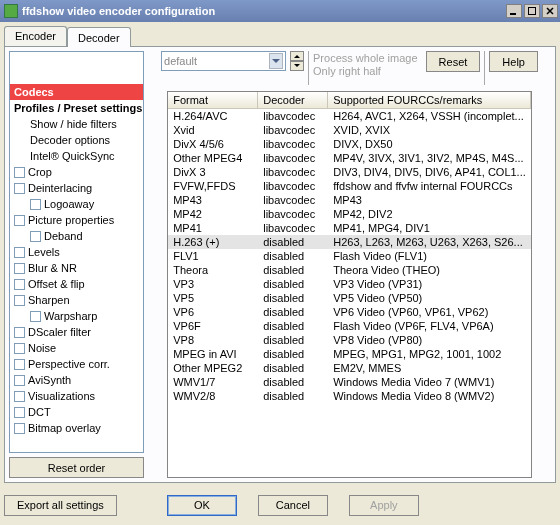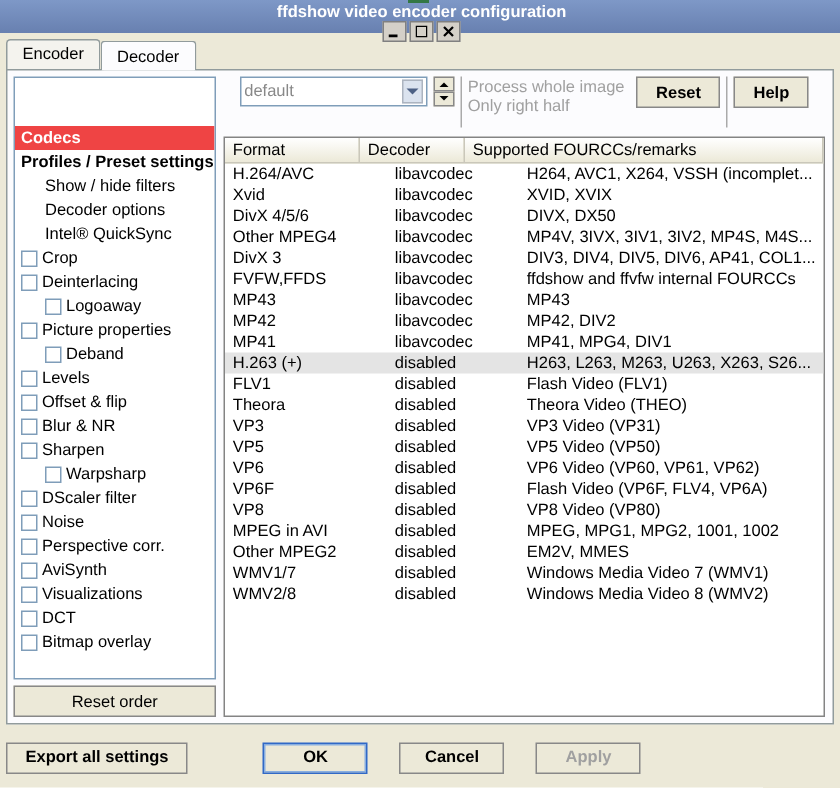--- a/index.html
+++ b/index.html
@@ -1,17 +1,17 @@
 <!DOCTYPE html>
 <html><head>
 <meta charset="utf-8">
 <style>
 * { box-sizing: border-box; font-family: Tahoma, sans-serif; font-size: 11px; }
 body { margin: 0; background: #ece9d8; width: 560px; height: 525px; overflow: hidden; }
-.titlebar { background: linear-gradient(#7e98c7,#6880b0); height: 22px; display: flex; align-items: center; color: #fff; padding: 0 2px 0 4px; flex-direction: column; }
+.titlebar { background: linear-gradient(#7e98c7,#6880b0); height: 22px; display: flex; align-items: center; color: #fff; padding: 0 2px 0 4px; }
 .title-icon { width: 14px; height: 14px; background: #5a4; margin-right: 4px; border: 1px solid #374; }
 .title-text { flex: 1; font-weight: bold; }
 .win-btns { display: flex; gap: 2px; }
 .win-btn { width: 16px; height: 14px; background: #d4d0c8; border: 1px solid #808080; display: flex; align-items: center; justify-content: center; cursor: pointer; }
 .win-btn svg { width: 8px; height: 8px; }
 .tab-strip { display: flex; padding: 4px 4px 0 4px; }
 .tab { padding: 3px 10px; border: 1px solid #919b9c; border-bottom: none; background: #f4f3ee; border-radius: 3px 3px 0 0; margin-right: 0px; cursor: pointer; position: relative; }
 .tab.active { background: #fcfcfe; border-color: #919b9c; z-index: 2; top: 1px; padding-top: 4px; }
 .tab-panel { margin: 0 4px; border: 1px solid #919b9c; background: #fcfcfe; height: 437px; padding: 4px; display: flex; gap: 4px; }
 
@@ -26,28 +26,28 @@
 .reset-btn { margin-top: 4px; height: 21px; border: 1px solid #888; background: #ece9d8; cursor: pointer; }
 
 .right-col { flex: 1; display: flex; flex-direction: column; align-items: center; }
 .top-ctrl { display: flex; gap: 4px; align-items: flex-start; height: 38px; }
 .preset-dd { width: 125px; height: 20px; border: 1px solid #7f9db9; background: #fff; color: #888; display: flex; align-items: center; padding: 0 2px; }
 .dd-arrow { margin-left: auto; border: 1px solid #acb4c0; width: 14px; height: 16px; background: #dbe3ef; display: flex; align-items: center; justify-content: center; }
 .arrow-dn { border: 4px solid transparent; border-top: 4px solid #4d6185; margin-top: 3px; }
 .step-btns { width: 14px; }
 .step-btn { height: 10px; border: 1px solid #888; background: #ece9d8; display: flex; align-items: center; justify-content: center; }
 .proc-text { color: #a0a0a0; line-height: 13px; padding-top: 1px; }
-.btn { height: 21px; border: 1px solid #888; background: #ece9d8; padding: 0 12px; cursor: pointer; display: flex; align-items: center; justify-content: center; font-weight: bold; }
+.btn { height: 21px; border: 1px solid #888; background: #ece9d8; padding: 0 12px; cursor: pointer; display: flex; align-items: center; justify-content: center; }
 
 .table-wrap { flex: 1; border: 1px solid #848484; background: #fff; margin-top: 2px; display: flex; flex-direction: column; }
 .thead { display: flex; background: #ece9d8; border-bottom: 1px solid #cac7ba; height: 17px; }
 .th { border-right: 1px solid #cac7ba; padding: 2px 5px; background: linear-gradient(#fff,#ece9d8); }
 .th1 { width: 90px; } .th2 { width: 70px; } .th3 { flex: 1; }
 .tbody { flex: 1; overflow-y: scroll; }
-.tr { display: flex; height: 14px; line-height: 14px; gap: 18px; }
+.tr { display: flex; height: 14px; line-height: 14px; }
 .tr.sel { background: #e4e4e4; color: #000; }
 .td { padding: 0 5px; white-space: nowrap; overflow: hidden; }
 .td1 { width: 90px; } .td2 { width: 70px; } .td3 { flex: 1; }
 
 .bottom-bar { position: absolute; left: 4px; right: 4px; bottom: 4px; height: 32px; display: flex; justify-content: flex-start; align-items: center; gap: 21px; padding: 4px 0; }
 .bottom-bar .btn.def { border: 1px solid #3169c6; box-shadow: inset 0 0 0 1px #88aee0; }
 .bottom-bar .btn.dis { color: #a0a0a0; }
 
 ::-webkit-scrollbar { width: 15px; height: 15px; }
 ::-webkit-scrollbar-track { background: #f5f1ea; }
@@ -121,25 +121,25 @@
         <div class="tree-item">
           <div class="cb nested"></div>
           <span>Deband</span>
         </div>
         <div class="tree-item">
           <div class="cb"></div>
           <span>Levels</span>
         </div>
         <div class="tree-item">
           <div class="cb"></div>
+          <span>Blur &amp; NR</span>
+        </div>
+        <div class="tree-item">
+          <div class="cb"></div>
           <span>Offset &amp; flip</span>
-        </div>
-        <div class="tree-item">
-          <div class="cb"></div>
-          <span>Blur &amp; NR</span>
         </div>
         <div class="tree-item">
           <div class="cb"></div>
           <span>Sharpen</span>
         </div>
         <div class="tree-item">
           <div class="cb nested"></div>
           <span>Warpsharp</span>
         </div>
         <div class="tree-item">

